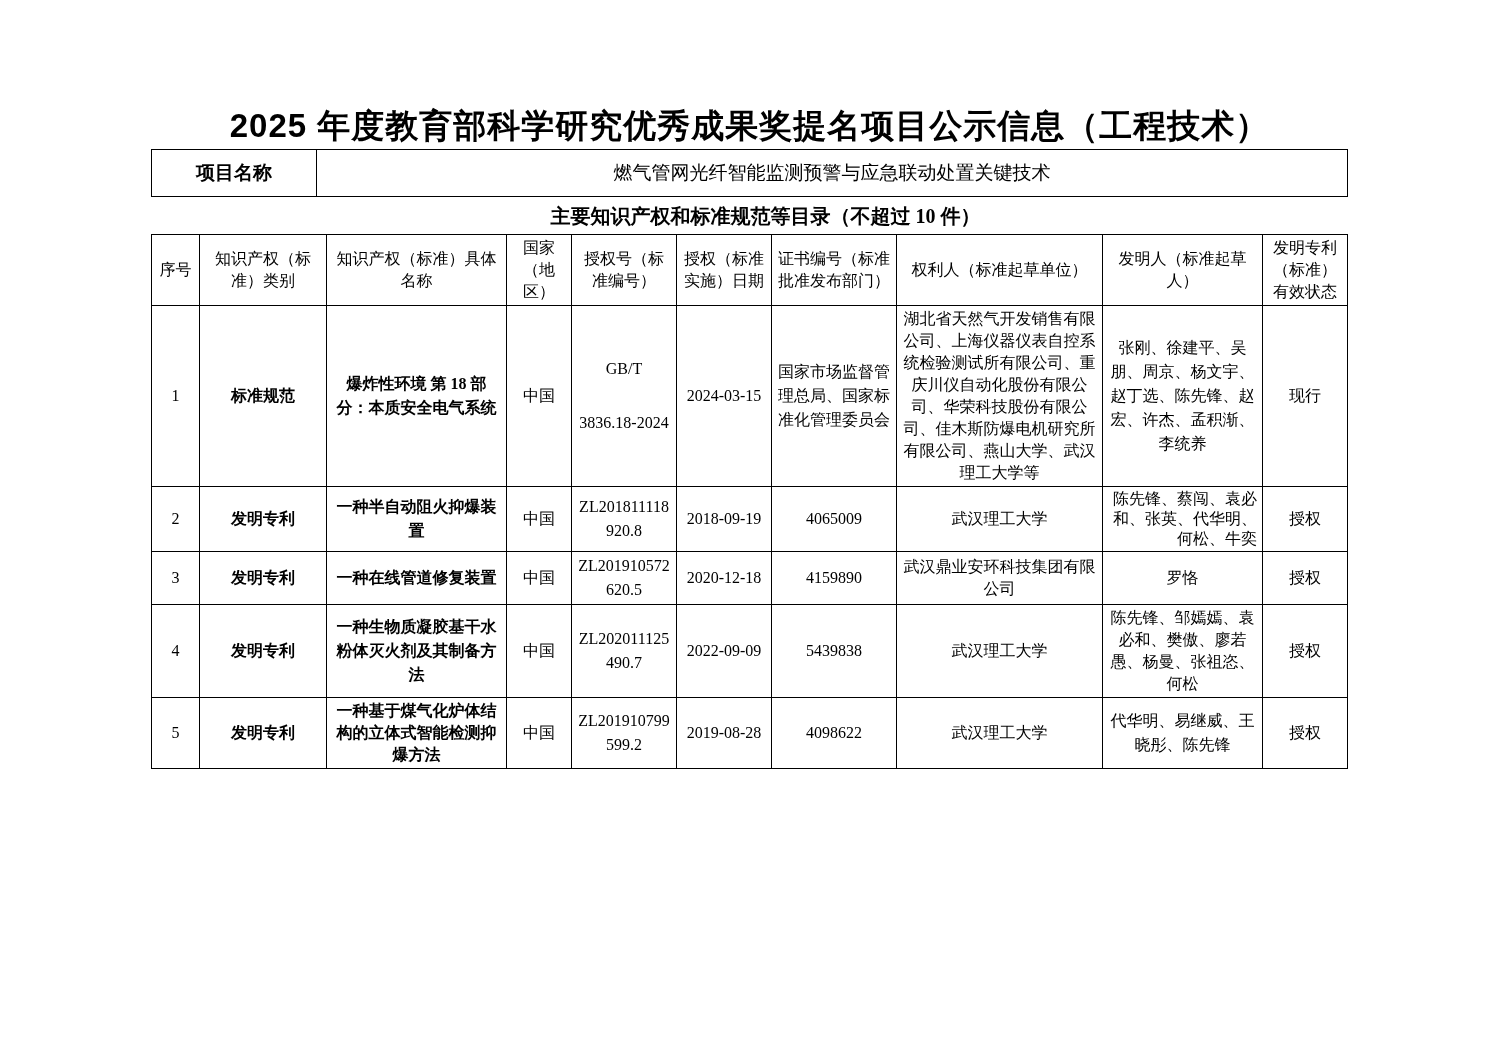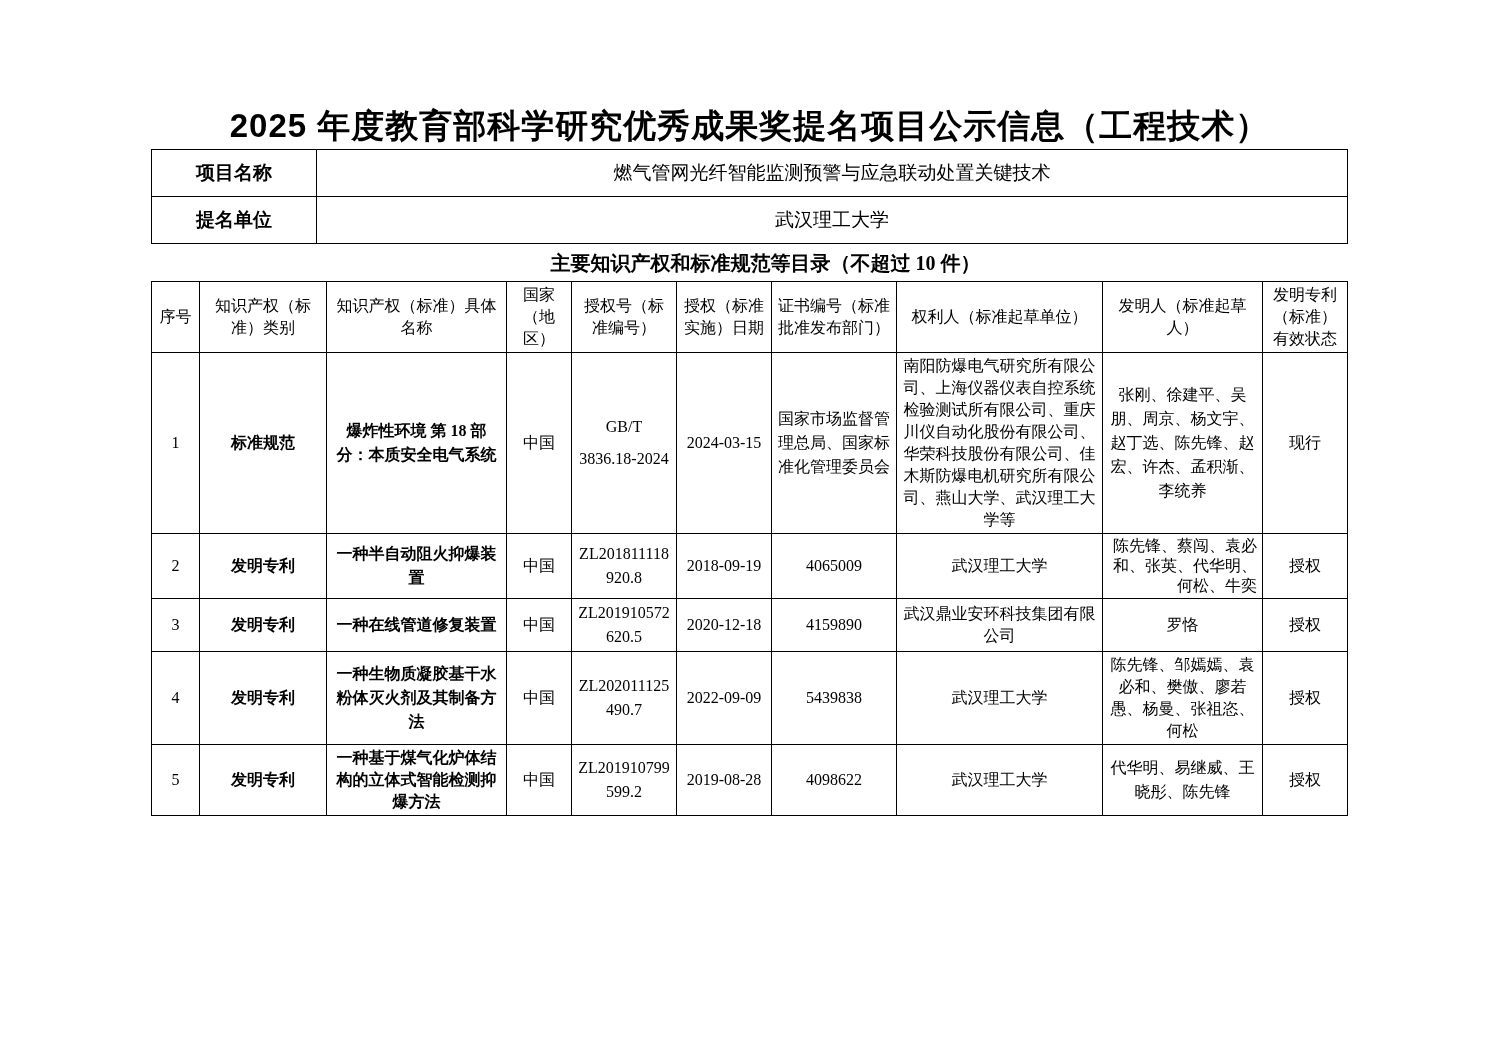--- a/index.html
+++ b/index.html
@@ -42,45 +42,41 @@
     font-weight:normal; font-size:16px; line-height:22px;
     height:66px; white-space:pre-line;
   }
   .catalog-table td { line-height:24px; white-space:pre-line; }
   .catalog-table td.col-category, .catalog-table td.col-name { font-weight:bold; }
   tr.r1 td { height:177px; }
   tr.r2 td { height:57px; }
   tr.r3 td { height:46px; }
   tr.r4 td { height:90px; }
   tr.r5 td { height:67px; }
-  td.gbt { line-height:32px;font-family:Liberation Serif, serif; }
+  td.gbt { line-height:54px;font-family:Liberation Serif, serif; }
   td.lh22 { line-height:22px; }
   td.lh20 { line-height:20px;text-align:right; }
 </style>
 </head>
 <body>
 
 <div>
 
   <h1 class="doc-title">2025 年度教育部科学研究优秀成果奖提名项目公示信息（工程技术）</h1>
 
 
   <table class="info-table">
     <colgroup>
         <col style="width:165px">
         <col style="width:1031px">
       </colgroup>
     <tbody>
         <tr>
       <td class="label">项目名称</td>
       <td>燃气管网光纤智能监测预警与应急联动处置关键技术</td>
-    </tr>
-    <tr>
-      <td class="label">提名单位</td>
-      <td>武汉理工大学</td>
     </tr>
   </tbody>
     </table>
 
   <div class="catalog-heading">主要知识产权和标准规范等目录（不超过 10 件）</div>
 
   <table class="catalog-table">
     <colgroup>
       <col style="width:48px">
         <col style="width:127px">
@@ -108,21 +104,21 @@
     </tr>
     <tr class="r1">
       <td>1</td>
       <td class="col-category">标准规范</td>
       <td class="col-name">爆炸性环境 第 18 部分：本质安全电气系统</td>
       <td>中国</td>
       <td class="gbt">GB/T
 3836.18-2024</td>
       <td>2024-03-15</td>
       <td>国家市场监督管理总局、国家标准化管理委员会</td>
-      <td class="lh22">南阳防爆电气研究所有限公司、上海仪器仪表自控系统检验测试所有限公司、重庆川仪自动化股份有限公司、华荣科技股份有限公司、佳木斯防爆电机研究所有限公司、燕山大学、武汉理工大学等</td>
+      <td class="lh22">湖北省天然气开发销售有限公司、上海仪器仪表自控系统检验测试所有限公司、重庆川仪自动化股份有限公司、华荣科技股份有限公司、佳木斯防爆电机研究所有限公司、燕山大学、武汉理工大学等</td>
       <td>张刚、徐建平、吴朋、周京、杨文宇、赵丁选、陈先锋、赵宏、许杰、孟积渐、李统养</td>
       <td>现行</td>
     </tr>
     <tr class="r2">
       <td>2</td>
       <td class="col-category">发明专利</td>
       <td class="col-name">一种半自动阻火抑爆装置</td>
       <td>中国</td>
       <td>ZL201811118
 920.8</td>

